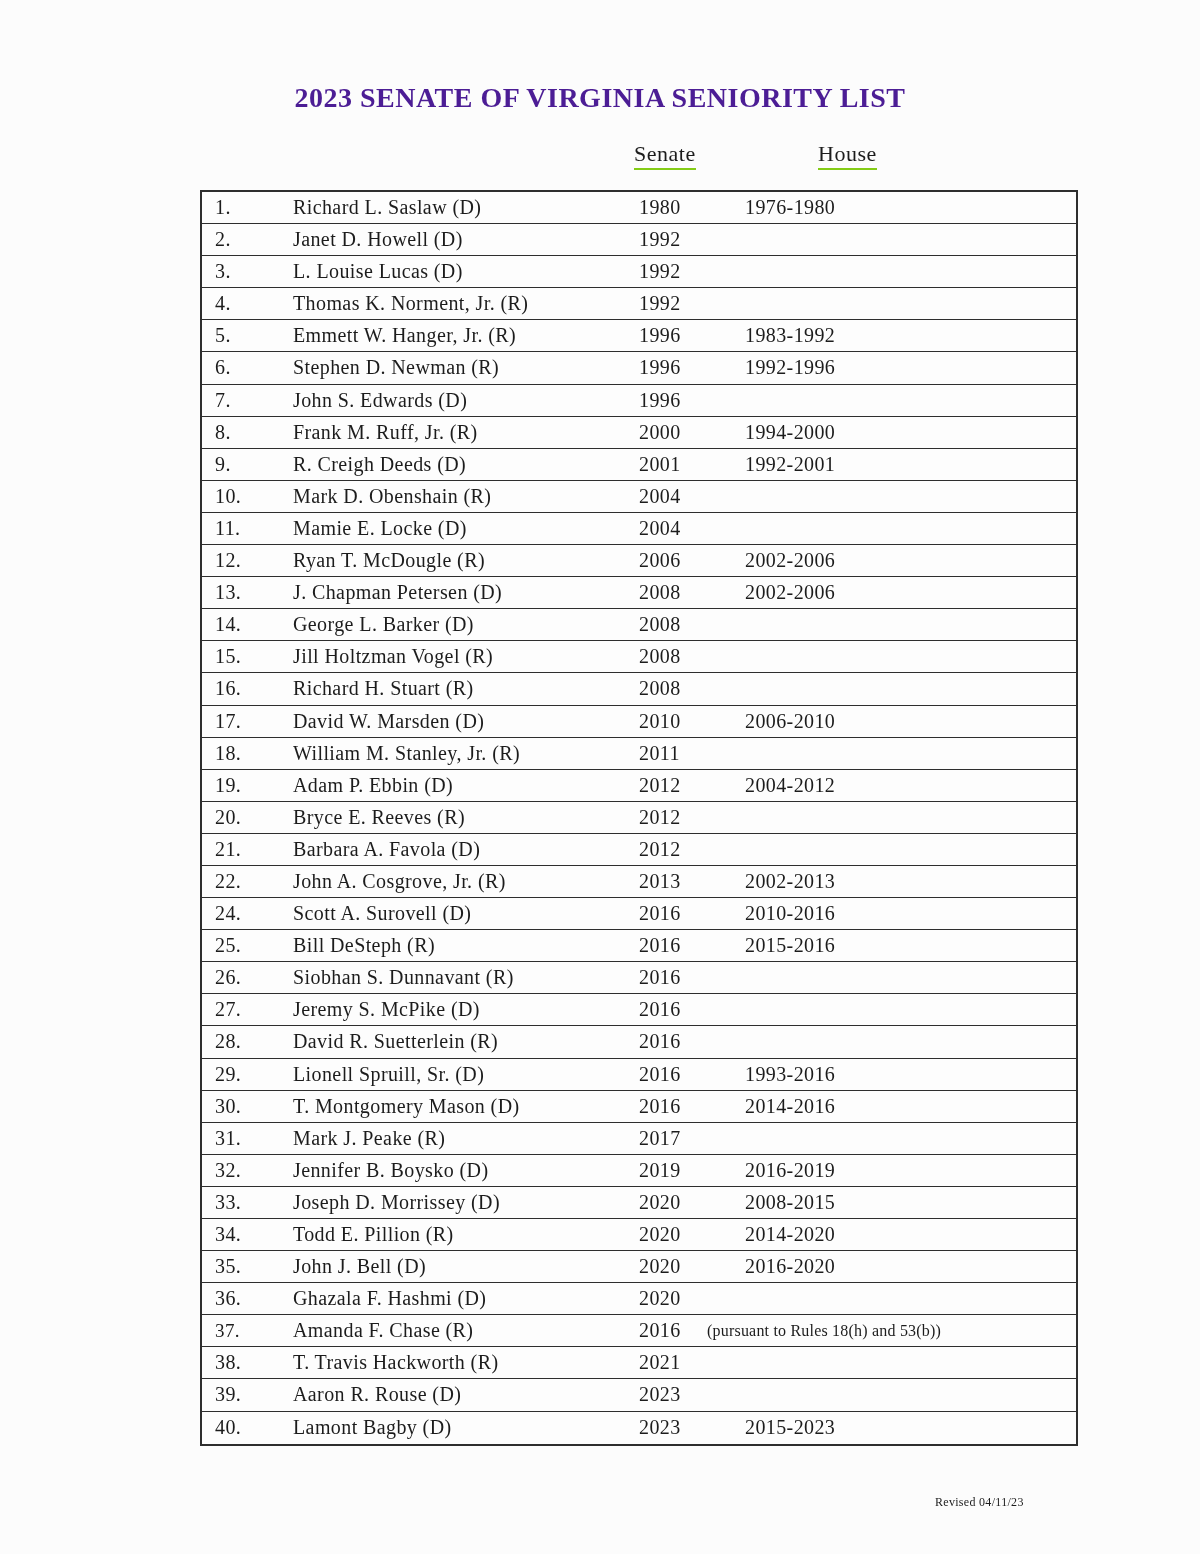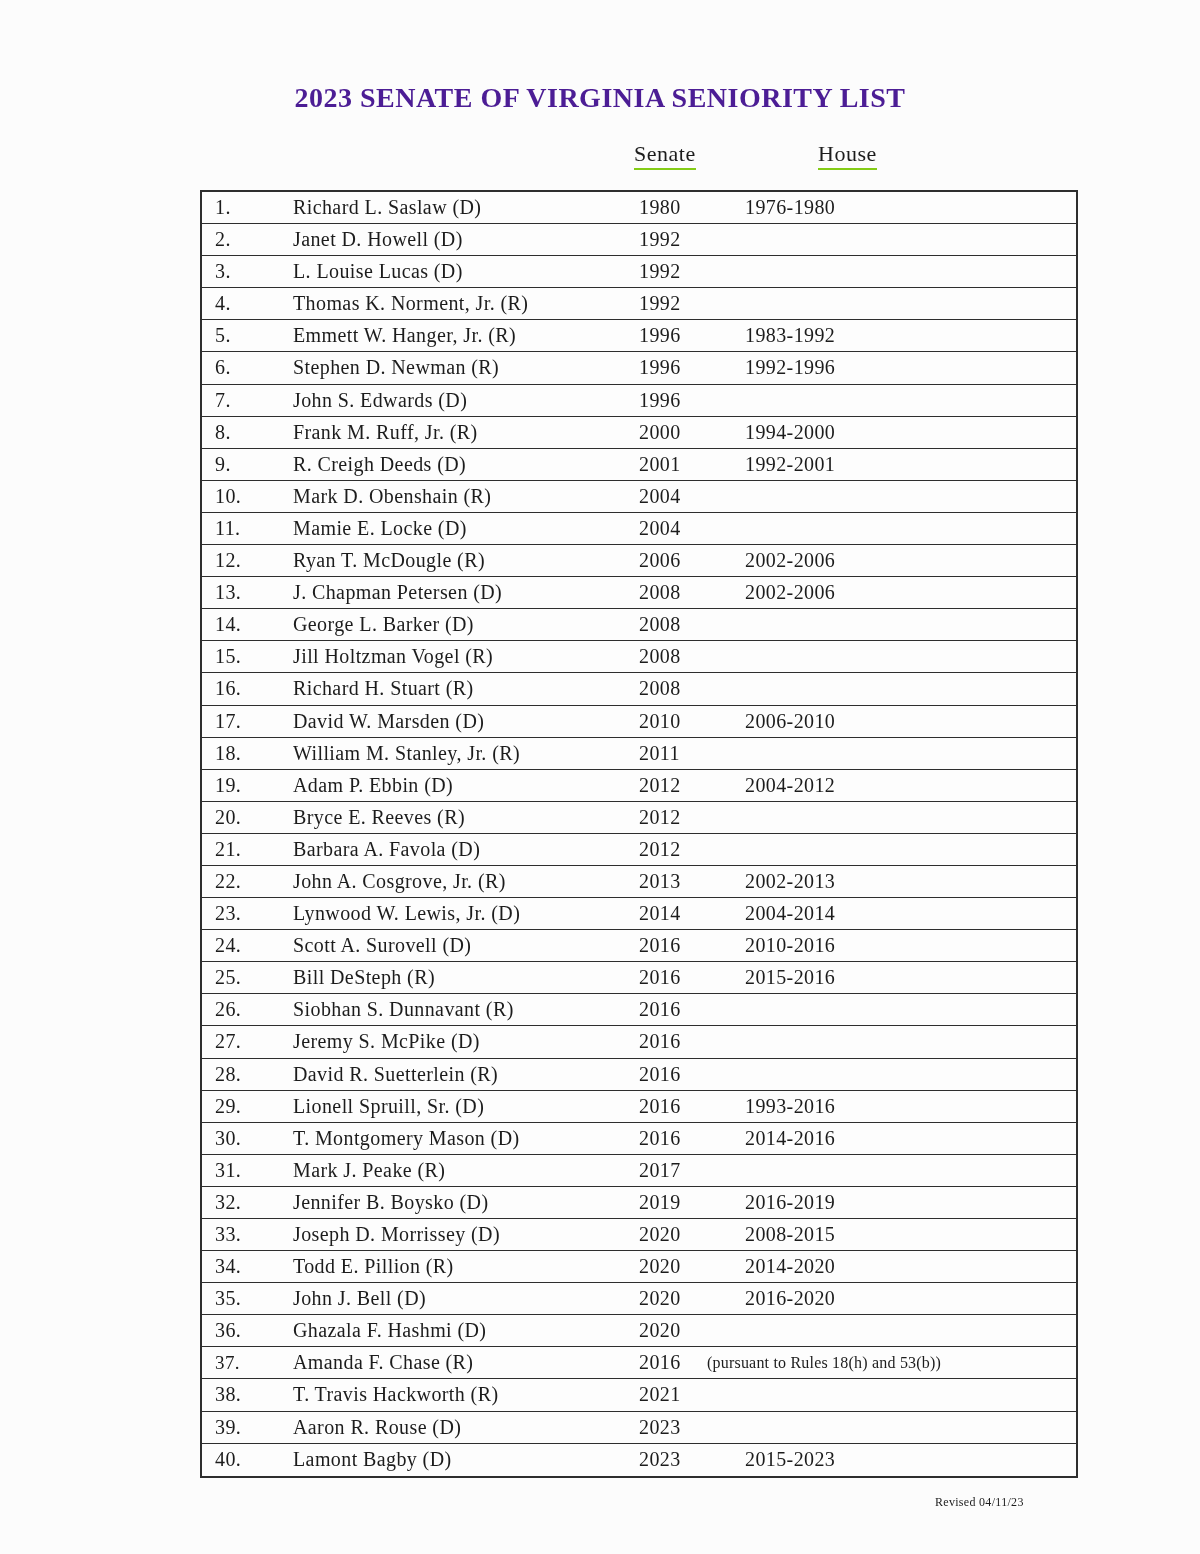--- a/index.html
+++ b/index.html
@@ -247,26 +247,20 @@
       <span class="cell house"></span>
     </div>
 
     <div class="row">
       <span class="cell num">22.</span>
       <span class="cell name">John A. Cosgrove, Jr. (R)</span>
       <span class="cell senate">2013</span>
       <span class="cell house">2002-2013</span>
     </div>
 
-    <div class="row">
-      <span class="cell num">23.</span>
-      <span class="cell name">Lynwood W. Lewis, Jr. (D)</span>
-      <span class="cell senate">2014</span>
-      <span class="cell house">2004-2014</span>
-    </div>
 
     <div class="row">
       <span class="cell num">24.</span>
       <span class="cell name">Scott A. Surovell (D)</span>
       <span class="cell senate">2016</span>
       <span class="cell house">2010-2016</span>
     </div>
 
     <div class="row">
       <span class="cell num">25.</span>

